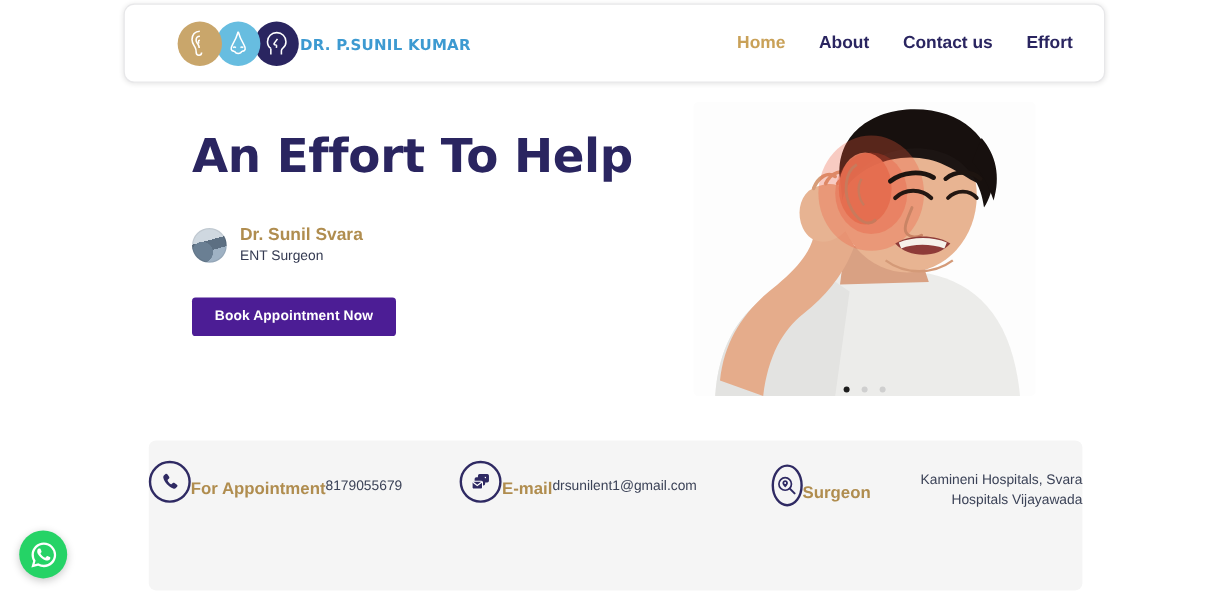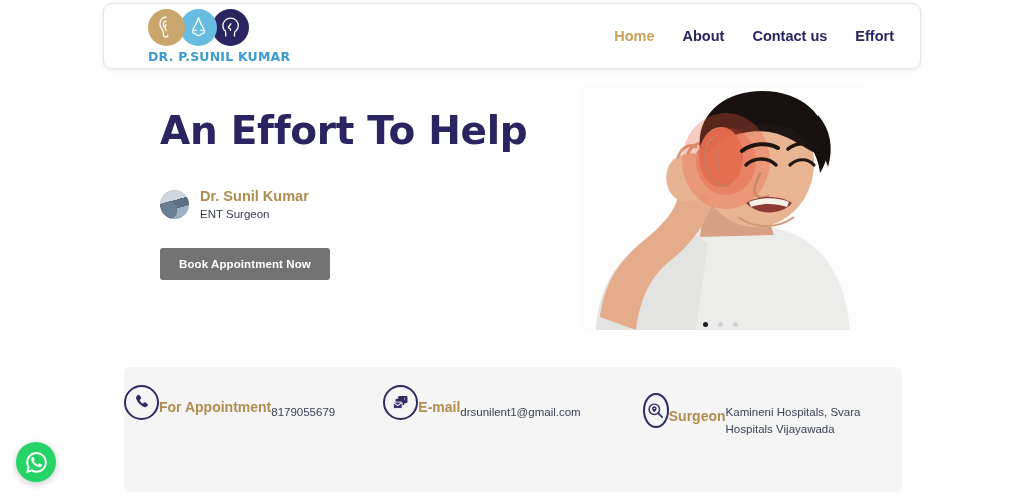--- a/index.html
+++ b/index.html
@@ -27,21 +27,21 @@
     position:absolute;
     left:103px; top:3px;
     width:818px; height:66px;
     background:#ffffff;
     border:1px solid #e7e7e9;
     border-radius:9px;
     box-shadow:0 1px 4px rgba(0,0,0,.10);
     display:flex; align-items:center;
     padding:0 26px 0 44px;
   }
-  .logo { display:flex; flex-direction:column; gap:1px; }
+  .logo { display:flex; flex-direction:row; align-items:center; gap:1px; }
   .logo-circles { display:flex; align-items:center; }
   .lc {
     width:37px; height:37px; border-radius:50%;
     display:flex; align-items:center; justify-content:center;
     margin-right:-5px;
   }
   .lc.ear  { background:#c9a66b; z-index:3; }
   .lc.nose { background:#67bde0; z-index:2; }
   .lc.head { background:#2a2560; z-index:1; margin-right:0; }
   .logo-text {
@@ -80,21 +80,21 @@
       radial-gradient(circle at 30% 70%, #6a7f93 0 30%, transparent 31%),
       linear-gradient(165deg,#cfd8e0 0 38%, #5c6f82 38% 62%, #9fb2c4 62% 100%);
     background-color:#b7c3cf;
     flex:0 0 auto;
     box-shadow:inset 0 0 0 1px rgba(0,0,0,.07);
   }
   .doc-name { font-size:14.5px; font-weight:bold; color:#b08d4f; line-height:1.25; }
   .doc-role { font-size:11.5px; color:#353b52; line-height:1.4; margin-top:1px; }
   .btn-book {
     display:inline-block; margin-top:26px;
-    background:#737373; color:#ffffff;
+    background:#4c1d95; color:#ffffff;
     font-size:11.5px; font-weight:bold;
     padding:10px 19px; border:none; border-radius:3px;
     cursor:pointer; letter-spacing:.1px;
   }
 
   .hero-img {
     position:absolute; right:58px; top:7px;
     width:285px; height:245px;
     border-radius:4px; overflow:hidden;
     background:#fdfdfd;
@@ -120,22 +120,22 @@
   .info-icon {
     width:35px; height:35px; border-radius:50%;
     border:2px solid #2f2a63;
     display:flex; align-items:center; justify-content:center;
     color:#2f2a63;
   }
   .info-title {
     margin-top:10px; font-size:14px; font-weight:bold; color:#b08d4f;
   }
   .info-value {
-    margin-top:20px; font-size:11.5px; color:#3b4257;
-    text-align:left; line-height:1.45; max-width:200px;
+    margin-top:8px; font-size:11.5px; color:#3b4257;
+    text-align:right; line-height:1.45; max-width:200px;
   }
 
   
   .wa {
     position:absolute; left:16px; top:442px;
     width:40px; height:40px; border-radius:50%;
     background:#25d366;
     display:flex; align-items:center; justify-content:center;
     box-shadow:0 2px 7px rgba(0,0,0,.22);
     cursor:pointer;
@@ -191,21 +191,21 @@
   <div class="hero">
 
     <div class="hero-left">
       <div class="hero-title">
         <div>An Effort To Help</div>
       </div>
 
       <div class="doc-row">
         <div class="avatar"></div>
         <div>
-          <div class="doc-name">Dr. Sunil Kumar</div>
+          <div class="doc-name">Dr. Sunil Svara</div>
           <div class="doc-role">ENT Surgeon</div>
         </div>
       </div>
 
       <button class="btn-book">Book Appointment Now</button>
     </div>
 
     <div class="hero-img">
       <svg width="285" height="245" viewBox="0 0 285 245">
         <rect width="285" height="245" fill="#fdfdfd"></rect>

